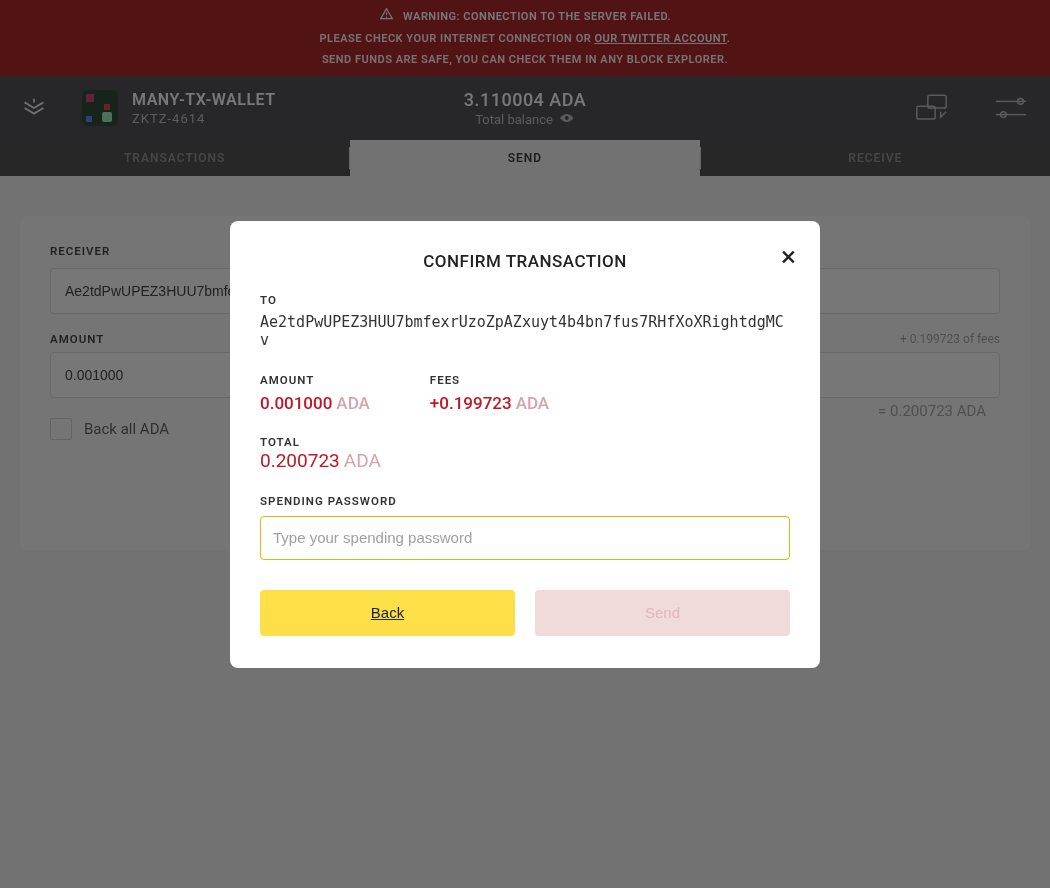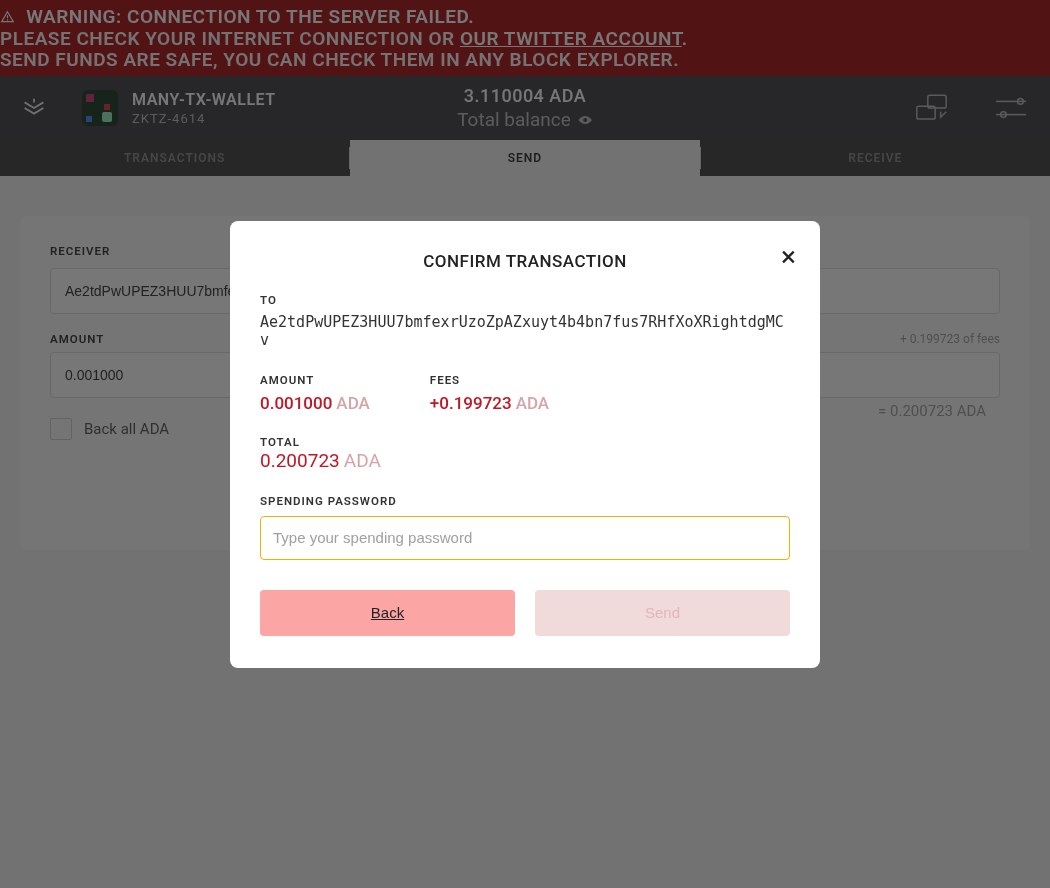--- a/index.html
+++ b/index.html
@@ -2,22 +2,23 @@
 <html><head>
   <meta charset="utf-8">
   <style>
     * { box-sizing: border-box; margin: 0; padding: 0; }
     html, body { width: 1050px; height: 888px; font-family: -apple-system, BlinkMacSystemFont, "Segoe UI", Roboto, sans-serif; background: #f3f3f3; overflow: hidden; }
 
     
     .warning-banner {
       background: #a81212;
       color: #fff;
+      text-align: center;
       padding: 6px 0;
-      font-size: 19px;
+      font-size: 11px;
       font-weight: 600;
       letter-spacing: 0.5px;
       line-height: 21px;
     }
     .warning-banner .warn-icon {
       display: inline-block;
       vertical-align: middle;
       margin-right: 6px;
     }
     .warning-banner a { color: #fff; text-decoration: underline; }
@@ -47,21 +48,21 @@
     .wallet-avatar::after  { width:10px; height:10px; background:#9cefc0; bottom:4px; right:6px; border-radius:2px; }
     .wallet-avatar .dot1{position:absolute;width:6px;height:6px;background:#d33;top:14px;left:22px;}
     .wallet-avatar .dot2{position:absolute;width:6px;height:6px;background:#4a80ff;bottom:4px;left:4px;}
 
     .wallet-name-block { margin-left: 14px; color:#fff; }
     .wallet-name { font-weight:600; font-size:16px; letter-spacing:0.5px; }
     .wallet-hash { font-size:13px; color:#bdbdbf; margin-top:2px; letter-spacing:1px; }
 
     .balance-block { position:absolute; left:50%; transform:translateX(-50%); text-align:center; color:#fff;}
     .balance-amount { font-size:18px; font-weight:500; letter-spacing:0.5px; }
-    .balance-label { font-size:19px; color:#bdbdbf; margin-top:2px; display:flex; align-items:center; justify-content:center; gap:6px;}
+    .balance-label { font-size:13px; color:#bdbdbf; margin-top:2px; display:flex; align-items:center; justify-content:center; gap:6px;}
     .balance-label svg { fill:#bdbdbf; }
 
     .header-right { margin-left:auto; display:flex; gap:28px; align-items:center; }
     .header-right .ico { width:46px; height:36px; display:flex; align-items:center; justify-content:center; opacity:0.85;}
     .header-right svg { stroke:#d0d0d4; }
 
     
     .tab-bar { display:flex; height:36px; background:#404040; }
     .tab { flex:1; text-align:center; font-size:12px; letter-spacing:1px; font-weight:600; color:#8a8a8a; line-height:36px; }
     .tab.active { background:#f3f3f3; color:#2c2c2c; }
@@ -104,21 +105,21 @@
     .val .num { color:#c01726; }
     .val .cur { color:#d7a3a7; margin-left:4px; }
     .fees .num { color:#c01726; }
     .m-total { margin-top:22px; }
     .m-total .val { font-size:19px; }
     .m-pass { margin-top:22px; }
     .m-pass input { width:100%; height:44px; border:1px solid #eab308; border-radius:4px; padding:0 12px; font-size:15px; color:#333;}
     .m-pass input::placeholder { color:#a0a0a0; }
     .m-buttons { display:flex; gap:20px; margin-top:30px; }
     .m-buttons button { flex:1; height:46px; border:none; border-radius:4px; font-size:15px;}
-    .btn-back { background:#fca5a5; color:#222;text-decoration:underline; }
+    .btn-back { background:#fde047; color:#222;text-decoration:underline; }
     .btn-send { background:#f1dada; color:#e1b7b7; }
   </style>
 </head>
 <body>
 
 <div class="warning-banner">
   <div>
     <span class="warn-icon">
       <svg width="15" height="14" viewBox="0 0 24 24" fill="none">
           <path d="M12 3 L22 20 H2 Z" stroke="#fff" stroke-width="2" fill="none"></path>

